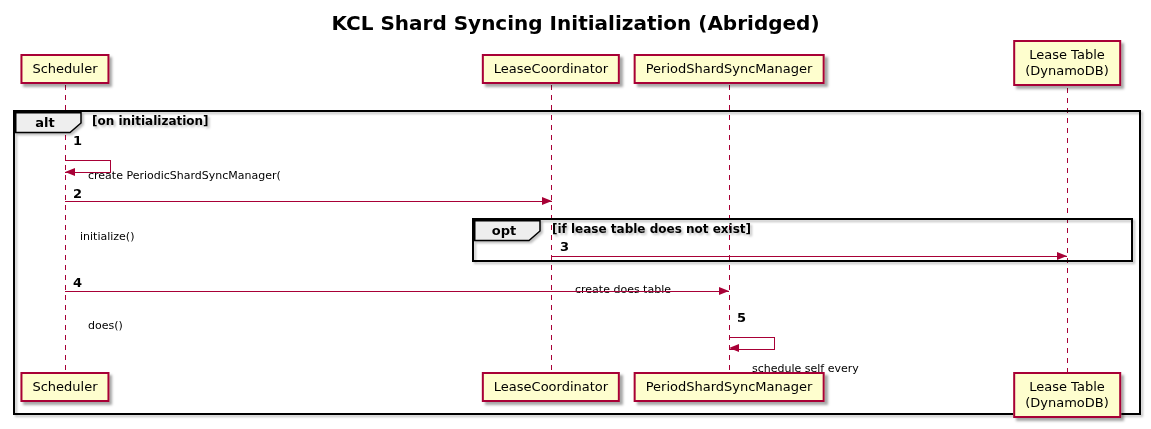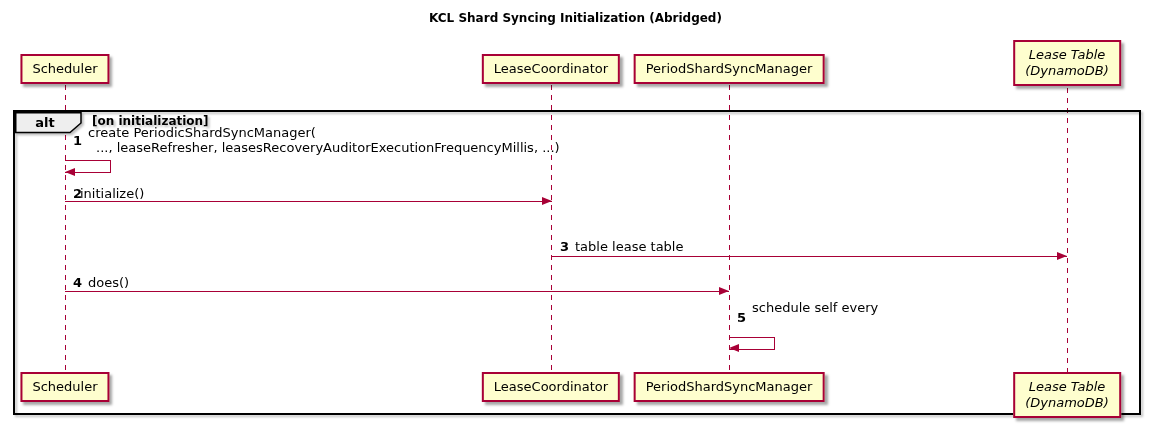--- a/index.html
+++ b/index.html
@@ -4,50 +4,50 @@
 <style>
   * { margin:0; padding:0; box-sizing:border-box; }
   body { background:#fff; }
   .canvas {
     position:relative; width:1151px; height:429px; background:#ffffff;
     font-family:"DejaVu Sans", "Liberation Sans", sans-serif; color:#000;
     overflow:hidden;
   }
   .title {
     position:absolute; left:0; top:11px; width:100%; text-align:center;
-    font-size:12px; font-weight:bold;
+    font-size:20px; font-weight:bold;
   }
   .lifeline {
     position:absolute; width:1px;
     background:repeating-linear-gradient(to bottom, #A80036 0 5px, transparent 5px 10px);
     z-index:1;
   }
   .pbox {
     position:absolute; transform:translateX(-50%);
     background:#FEFECE; border:2px solid #A80036;
     padding:5px 10px; font-size:13px; line-height:16px; text-align:center;
     white-space:nowrap; box-shadow:3px 3px 2.5px rgba(0,0,0,0.35); z-index:4;
   }
-  .bl { display:block;font-style:italic; }
+  .bl { display:block; }
   .frame {
     position:absolute; border:2px solid #000; background:transparent;
     filter:drop-shadow(2.5px 2.5px 1px rgba(0,0,0,0.25)); z-index:2;
   }
   .frame .pent { position:absolute; left:0; top:0; }
   .pent path { fill:#EEEEEE; stroke:#000; stroke-width:1.5; }
   .pent text {
     font-family:"DejaVu Sans", "Liberation Sans", sans-serif;
     font-size:13px; font-weight:bold; fill:#000;
   }
   .guard {
     position:absolute; top:2px; font-size:12px; font-weight:bold;
     white-space:nowrap;
   }
   .mnum { position:absolute; font-size:13px; font-weight:bold; white-space:nowrap; z-index:3; }
-  .mtext { position:absolute; font-size:13px; white-space:nowrap; z-index:3; }
+  .mtext { position:absolute; font-size:11px; white-space:nowrap; z-index:3;margin-top:44px; }
   .mline { position:absolute; height:1px; background:#A80036; z-index:3; }
   .selfloop {
     position:absolute; width:46px; height:13px;
     border:1px solid #A80036; border-left:none; z-index:3;
   }
   .head { position:absolute; width:0; height:0; border-style:solid; z-index:3; }
   .head-right { border-width:4.5px 0 4.5px 10px; border-color:transparent transparent transparent #A80036; }
   .head-left  { border-width:4.5px 10px 4.5px 0; border-color:transparent #A80036 transparent transparent; }
 </style>
 </head>
@@ -63,44 +63,50 @@
   <div class="lifeline" style="left:1067px;top:88px;height:284px"></div>
 
   <div class="frame" style="left:13px;top:110px;width:1128px;height:305px">
     <svg class="pent" width="70" height="22">
       <path d="M0.75,0.75 L66,0.75 L66,11 L55,20.5 L0.75,20.5 Z"></path>
       <text x="30" y="15" text-anchor="middle">alt</text>
     </svg>
     <div class="guard" style="left:77px">[on initialization]</div>
   </div>
 
+  <div class="frame" style="left:472px;top:218px;width:661px;height:44px">
+    <svg class="pent" width="70" height="22">
+      <path d="M0.75,0.75 L66,0.75 L66,11 L55,20.5 L0.75,20.5 Z"></path>
+      <text x="30" y="15" text-anchor="middle">opt</text>
+    </svg>
+    <div class="guard" style="left:78px">[if lease table does not exist]</div>
+  </div>
 
   <div class="mnum" style="left:73px;top:133px">1</div>
   <div class="mtext" style="left:88px;top:125px">create PeriodicShardSyncManager(</div>
-  <div class="mtext" style="left:96px;top:140px">..., leaseRefresher, leasesRecoveryAuditorExecutionFrequencyMillis, ...)</div>
   <div class="selfloop" style="left:65px;top:160px"></div>
   <div class="head head-left" style="left:65px;top:168px"></div>
 
   <div class="mnum" style="left:73px;top:186px">2</div>
   <div class="mtext" style="left:80px;top:186px">initialize()</div>
   <div class="mline" style="left:65px;top:201px;width:487px"></div>
   <div class="head head-right" style="left:542px;top:197px"></div>
 
   <div class="mnum" style="left:560px;top:239px">3</div>
-  <div class="mtext" style="left:575px;top:239px">table lease table</div>
+  <div class="mtext" style="left:575px;top:239px">create does table</div>
   <div class="mline" style="left:551px;top:256px;width:516px"></div>
   <div class="head head-right" style="left:1057px;top:252px"></div>
 
   <div class="mnum" style="left:73px;top:275px">4</div>
   <div class="mtext" style="left:88px;top:275px">does()</div>
   <div class="mline" style="left:65px;top:291px;width:664px"></div>
   <div class="head head-right" style="left:719px;top:287px"></div>
 
   <div class="mnum" style="left:737px;top:310px">5</div>
-  <div class="mtext" style="left:752px;top:300px">schedule self every</div>
+  <div class="mtext" style="left:752px;top:318px">schedule self every</div>
   <div class="selfloop" style="left:729px;top:337px"></div>
   <div class="head head-left" style="left:729px;top:344px"></div>
 
   <div class="pbox" style="left:65px;top:54px">
     <span>Scheduler</span>
   </div>
   <div class="pbox" style="left:551px;top:54px">
     <span>LeaseCoordinator</span>
   </div>
   <div class="pbox" style="left:729px;top:54px">

